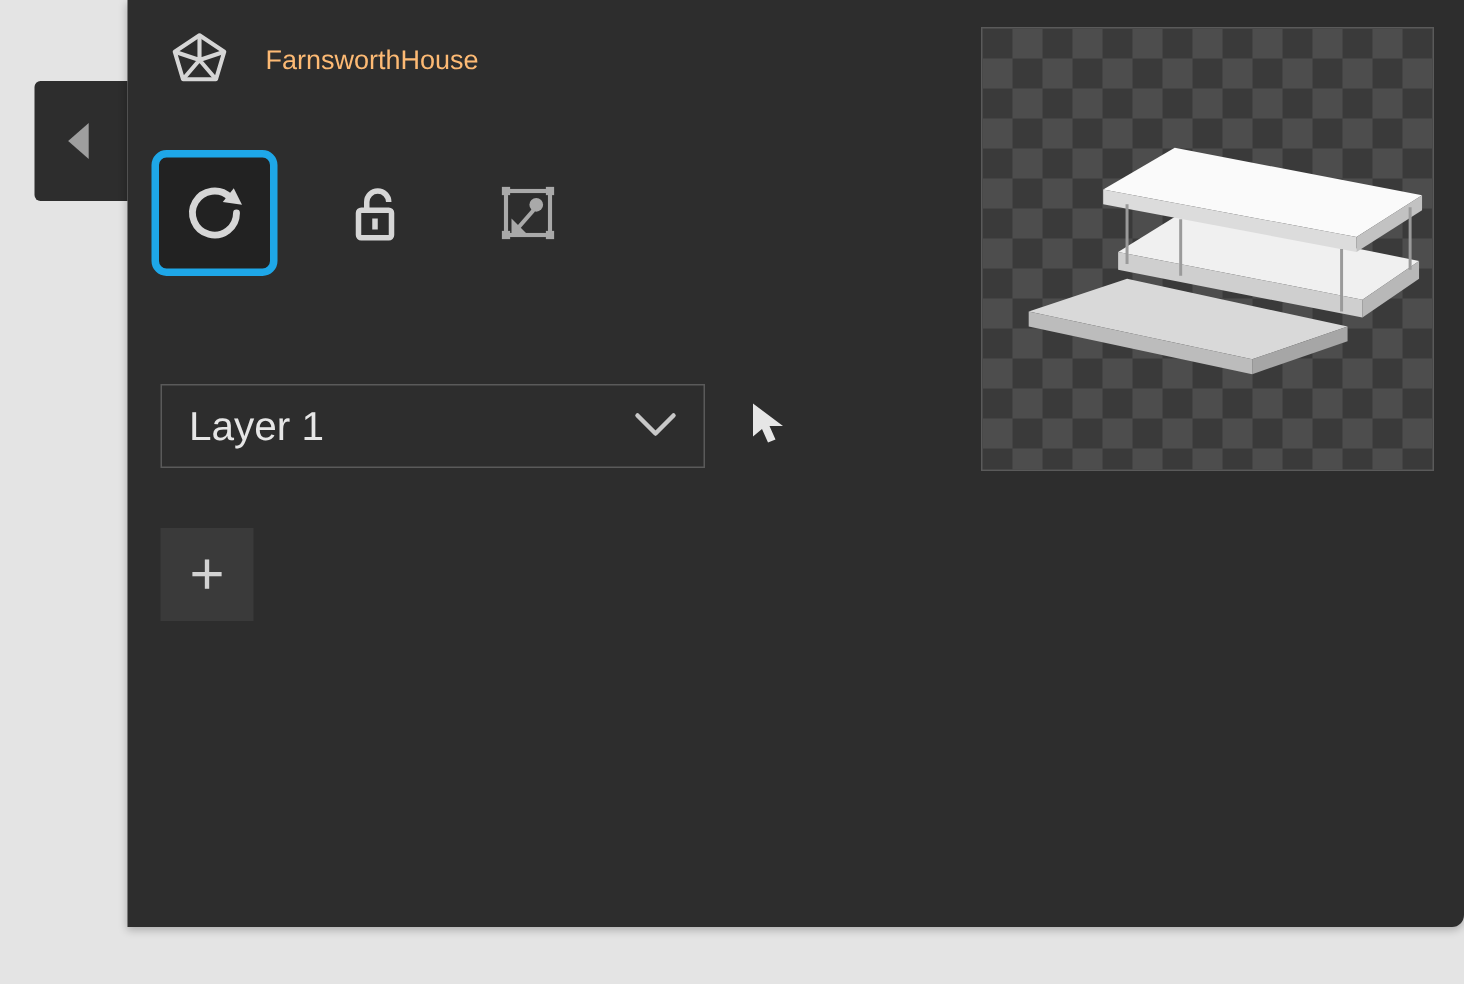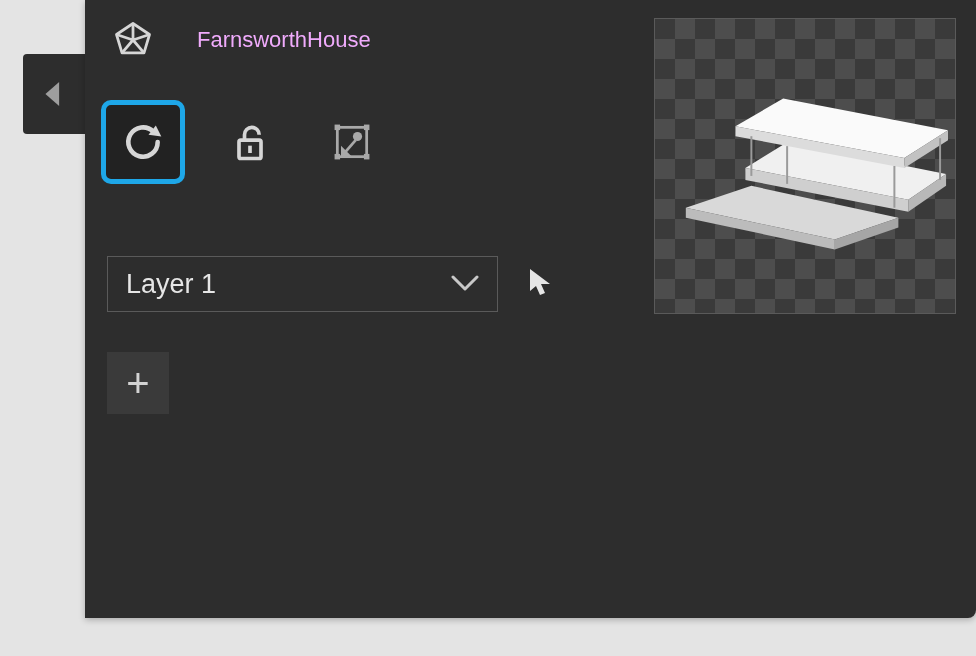--- a/index.html
+++ b/index.html
@@ -39,23 +39,22 @@
   .header {
     position: absolute;
     left: 26px;
     top: 18px;
     display: flex;
     align-items: center;
     gap: 22px;
   }
   .header .logo svg { width: 44px; height: 44px; display: block; }
   .header .title {
-    font-size: 22px;
-    color: #f0abfc;
-    margin-left: 20px;
+    font-size: 18px;
+    color: #fdba74;
   }
 
   .tool-row {
     position: absolute;
     left: 16px;
     top: 100px;
     display: flex;
     align-items: center;
     gap: 28px;
   }
@@ -76,21 +75,21 @@
 
   .layer-row {
     position: absolute;
     left: 22px;
     top: 256px;
     display: flex;
     align-items: center;
     gap: 30px;
   }
   .layer-select {
-    width: 391px;
+    width: 363px;
     height: 56px;
     border: 1px solid #5a5a5a;
     background: transparent;
     display: flex;
     align-items: center;
     justify-content: space-between;
     padding: 0 18px;
     font-size: 27px;
     color: #e6e6e6;
     box-sizing: border-box;

